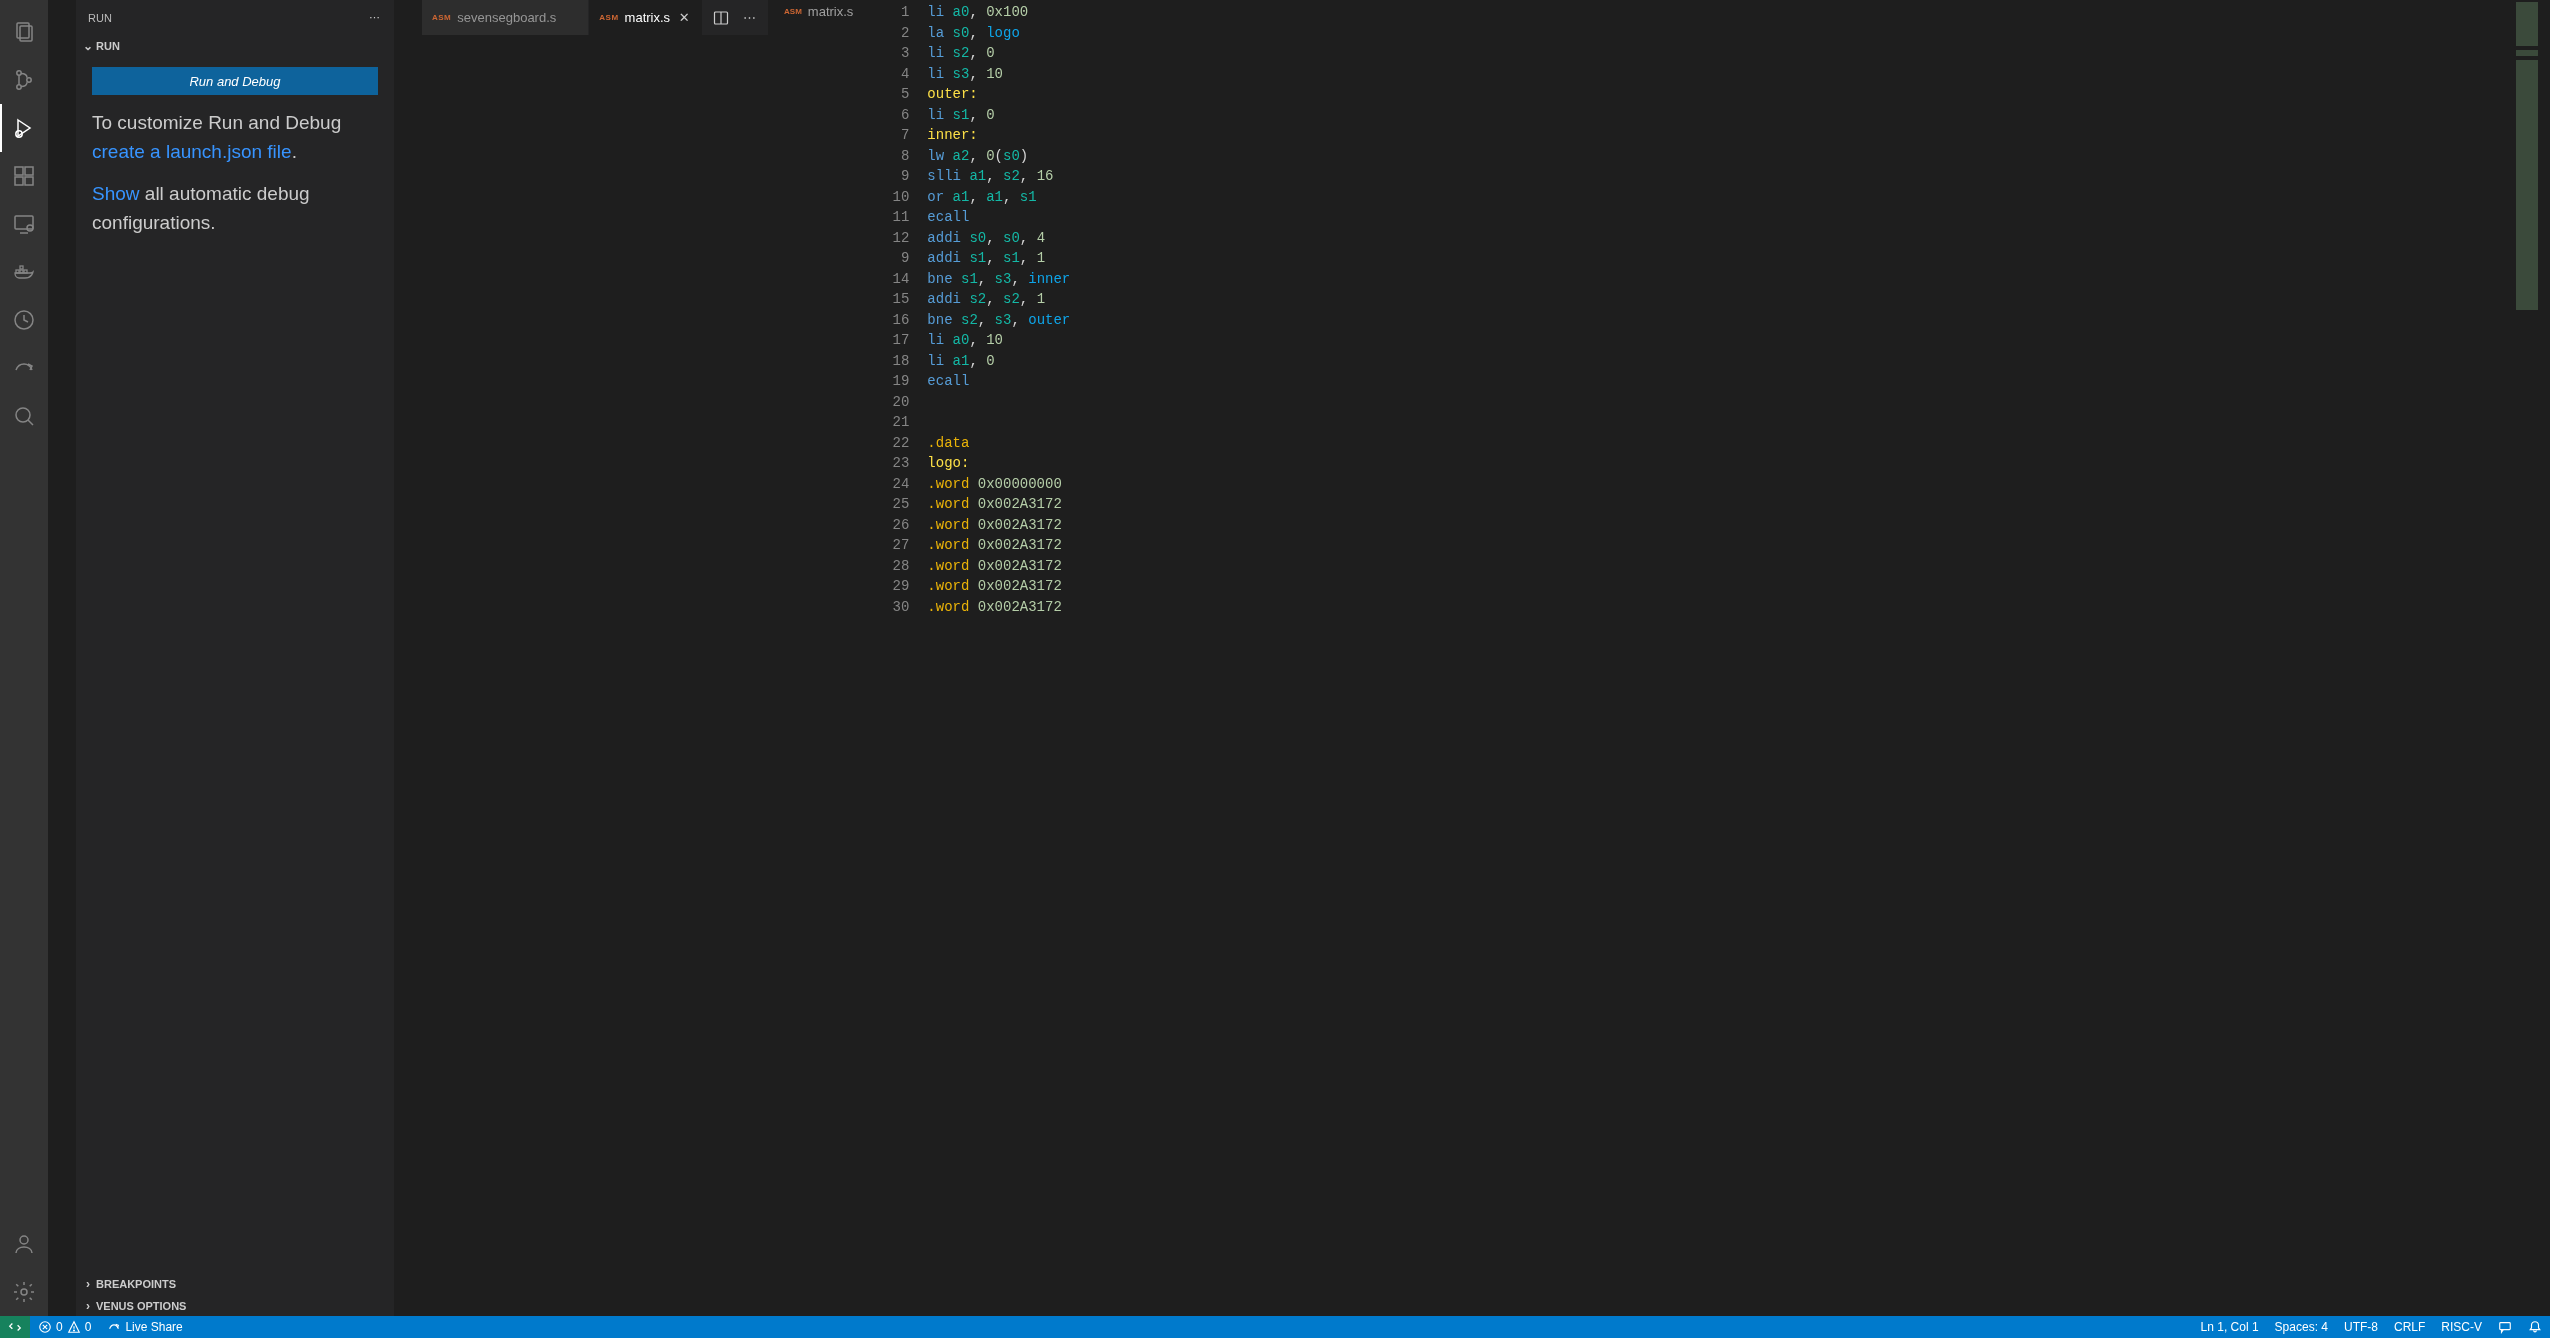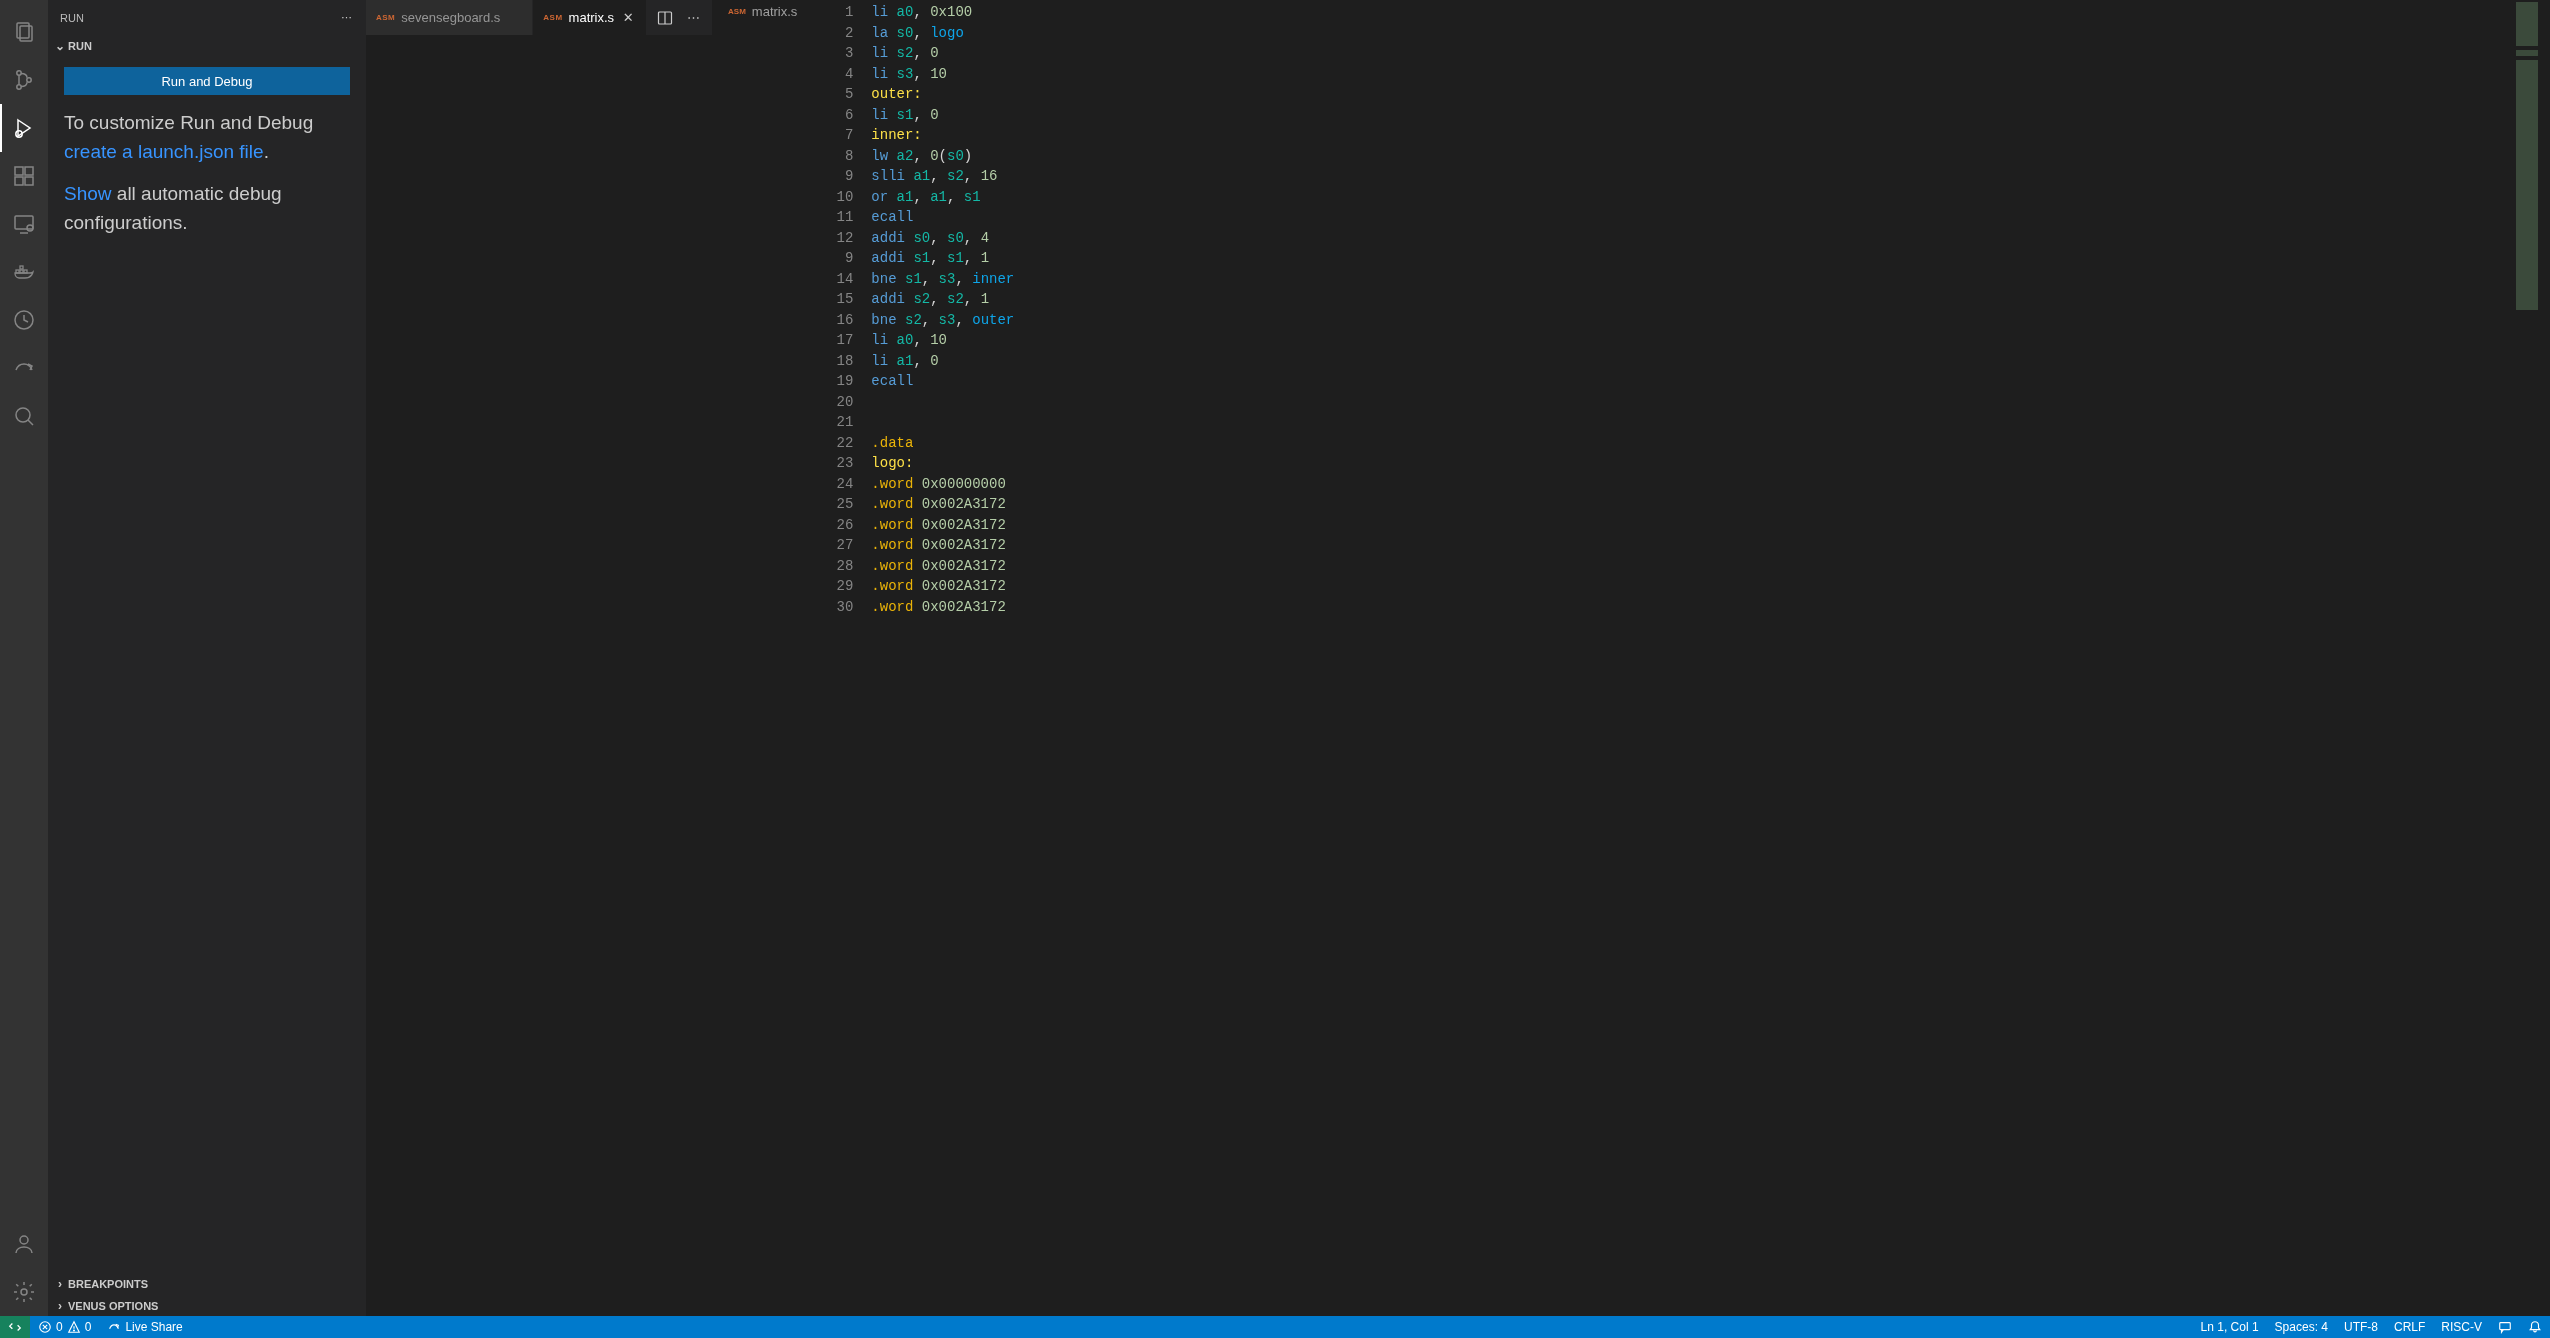--- a/index.html
+++ b/index.html
@@ -6,21 +6,21 @@
 body {
   background: #1e1e1e;
   color: #cccccc;
   font-family: "Segoe UI", Arial, sans-serif;
   font-size: 13px;
   overflow: hidden;
   width: 2550px;
   height: 1338px;
   transform-origin: top left;
 }
-.app { display: flex; height: calc(100% - 22px); }
+.app { display: flex; height: calc(100% - 22px); gap: 28px; }
 .activity-bar {
   width: 48px;
   background: #333333;
   display: flex;
   flex-direction: column;
   align-items: center;
   padding-top: 8px;
 }
 .activity-bar .spacer { flex: 1; }
 .activity-icon {
@@ -75,20 +75,21 @@
 .run-body { padding: 10px 16px; flex: 1; }
 .run-button {
   width: 100%;
   background: #0e639c;
   color: #ffffff;
   border: none;
   height: 28px;
   font-size: 13px;
   cursor: pointer;
   margin-bottom: 14px;
+  font-style: italic;
 }
 .help-text { font-size: 19px; line-height: 1.5; color: #cccccc; margin-bottom: 14px; }
 .link { color: #3794ff; cursor: pointer; }
 .bottom-sections { }
 .bottom-sections .section-header { border-top: 1px solid #3c3c3c00; }
 
 .main { flex: 1; display: flex; background: #1e1e1e; min-width: 0; }
 .tabs {
   height: 35px;
   background: #252526;

